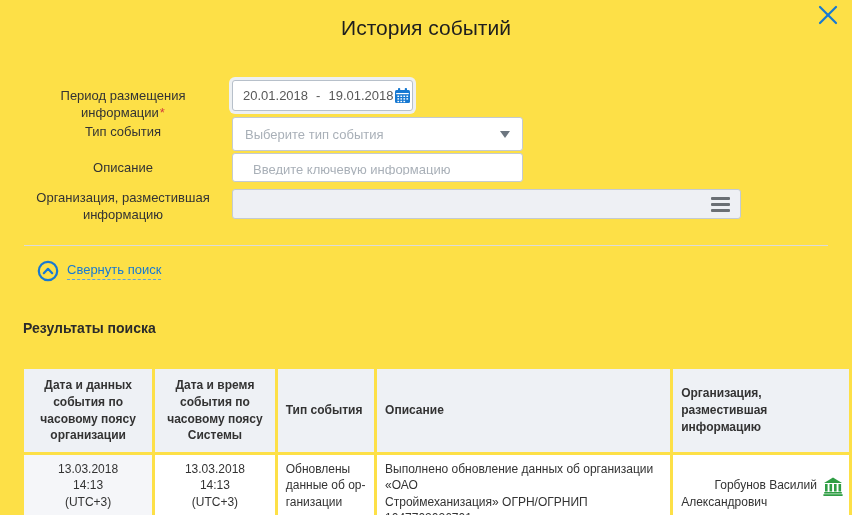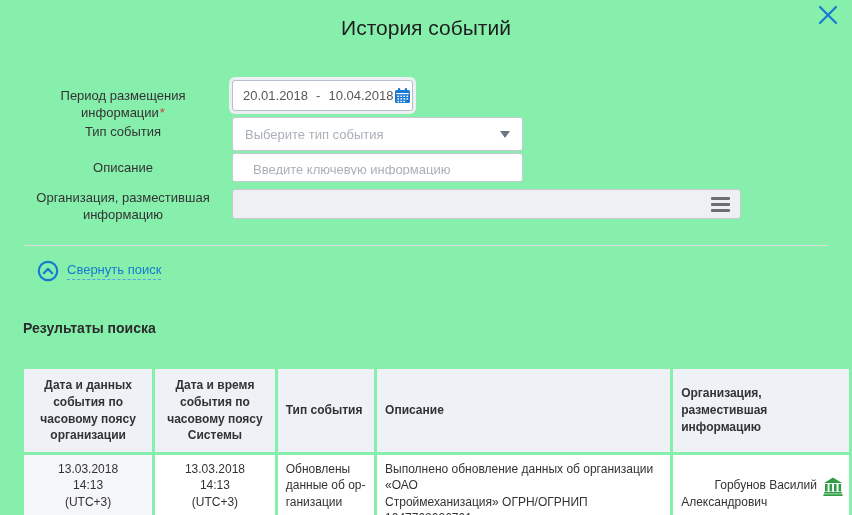--- a/index.html
+++ b/index.html
@@ -1,17 +1,17 @@
 <!DOCTYPE html>
 <html><head>
 <meta charset="utf-8">
 <style>
   * { box-sizing: border-box; margin: 0; padding: 0; }
   body { font-family: "Liberation Sans", sans-serif; background: #fff; }
-  .screen { position: relative; width: 852px; height: 515px; background: #86efac; overflow: hidden; }
+  .screen { position: relative; width: 852px; height: 515px; background: #fde047; overflow: hidden; }
 
   
   .modal-title { position: absolute; top: 16px; left: 0; right: 0; text-align: center;
                  font-size: 21px; font-weight: 400; color: #1e1e1e; }
   .close-btn { position: absolute; top: 3px; right: 12px; width: 24px; height: 24px; cursor: pointer; }
 
   
   .frow-label { position: absolute; left: 24px; width: 198px; text-align: center;
                 font-size: 13px; color: #333; line-height: 1.3; }
   .req { color: #d43f3a; margin-left: 1px; }
@@ -76,21 +76,21 @@
       <line x1="20" y1="4" x2="4" y2="20" stroke="#1779d2" stroke-width="2.2" stroke-linecap="round"></line>
     </svg>
   </div>
 
   <div class="frow-label" style="top:88px">
     <span>Период размещения информации</span><span class="req">*</span>
   </div>
   <div class="field date-field">
     <span class="dtext">20.01.2018</span>
     <span class="dash">-</span>
-    <span class="dtext">10.04.2018</span>
+    <span class="dtext">19.01.2018</span>
     <span class="cal">
       <svg width="17" height="17" viewBox="0 0 17 17">
         <rect x="1" y="3" width="15" height="13" rx="1.5" fill="#1779d2"></rect>
         <rect x="4" y="1" width="2.2" height="3.5" rx="0.8" fill="#1779d2"></rect>
         <rect x="10.8" y="1" width="2.2" height="3.5" rx="0.8" fill="#1779d2"></rect>
         <rect x="2.2" y="6" width="12.6" height="1.2" fill="#ffffff"></rect>
         <g fill="#ffffff">
           <rect x="3.4" y="8.6" width="1.7" height="1.4"></rect>
             <rect x="6.4" y="8.6" width="1.7" height="1.4"></rect>
             <rect x="9.4" y="8.6" width="1.7" height="1.4"></rect>

